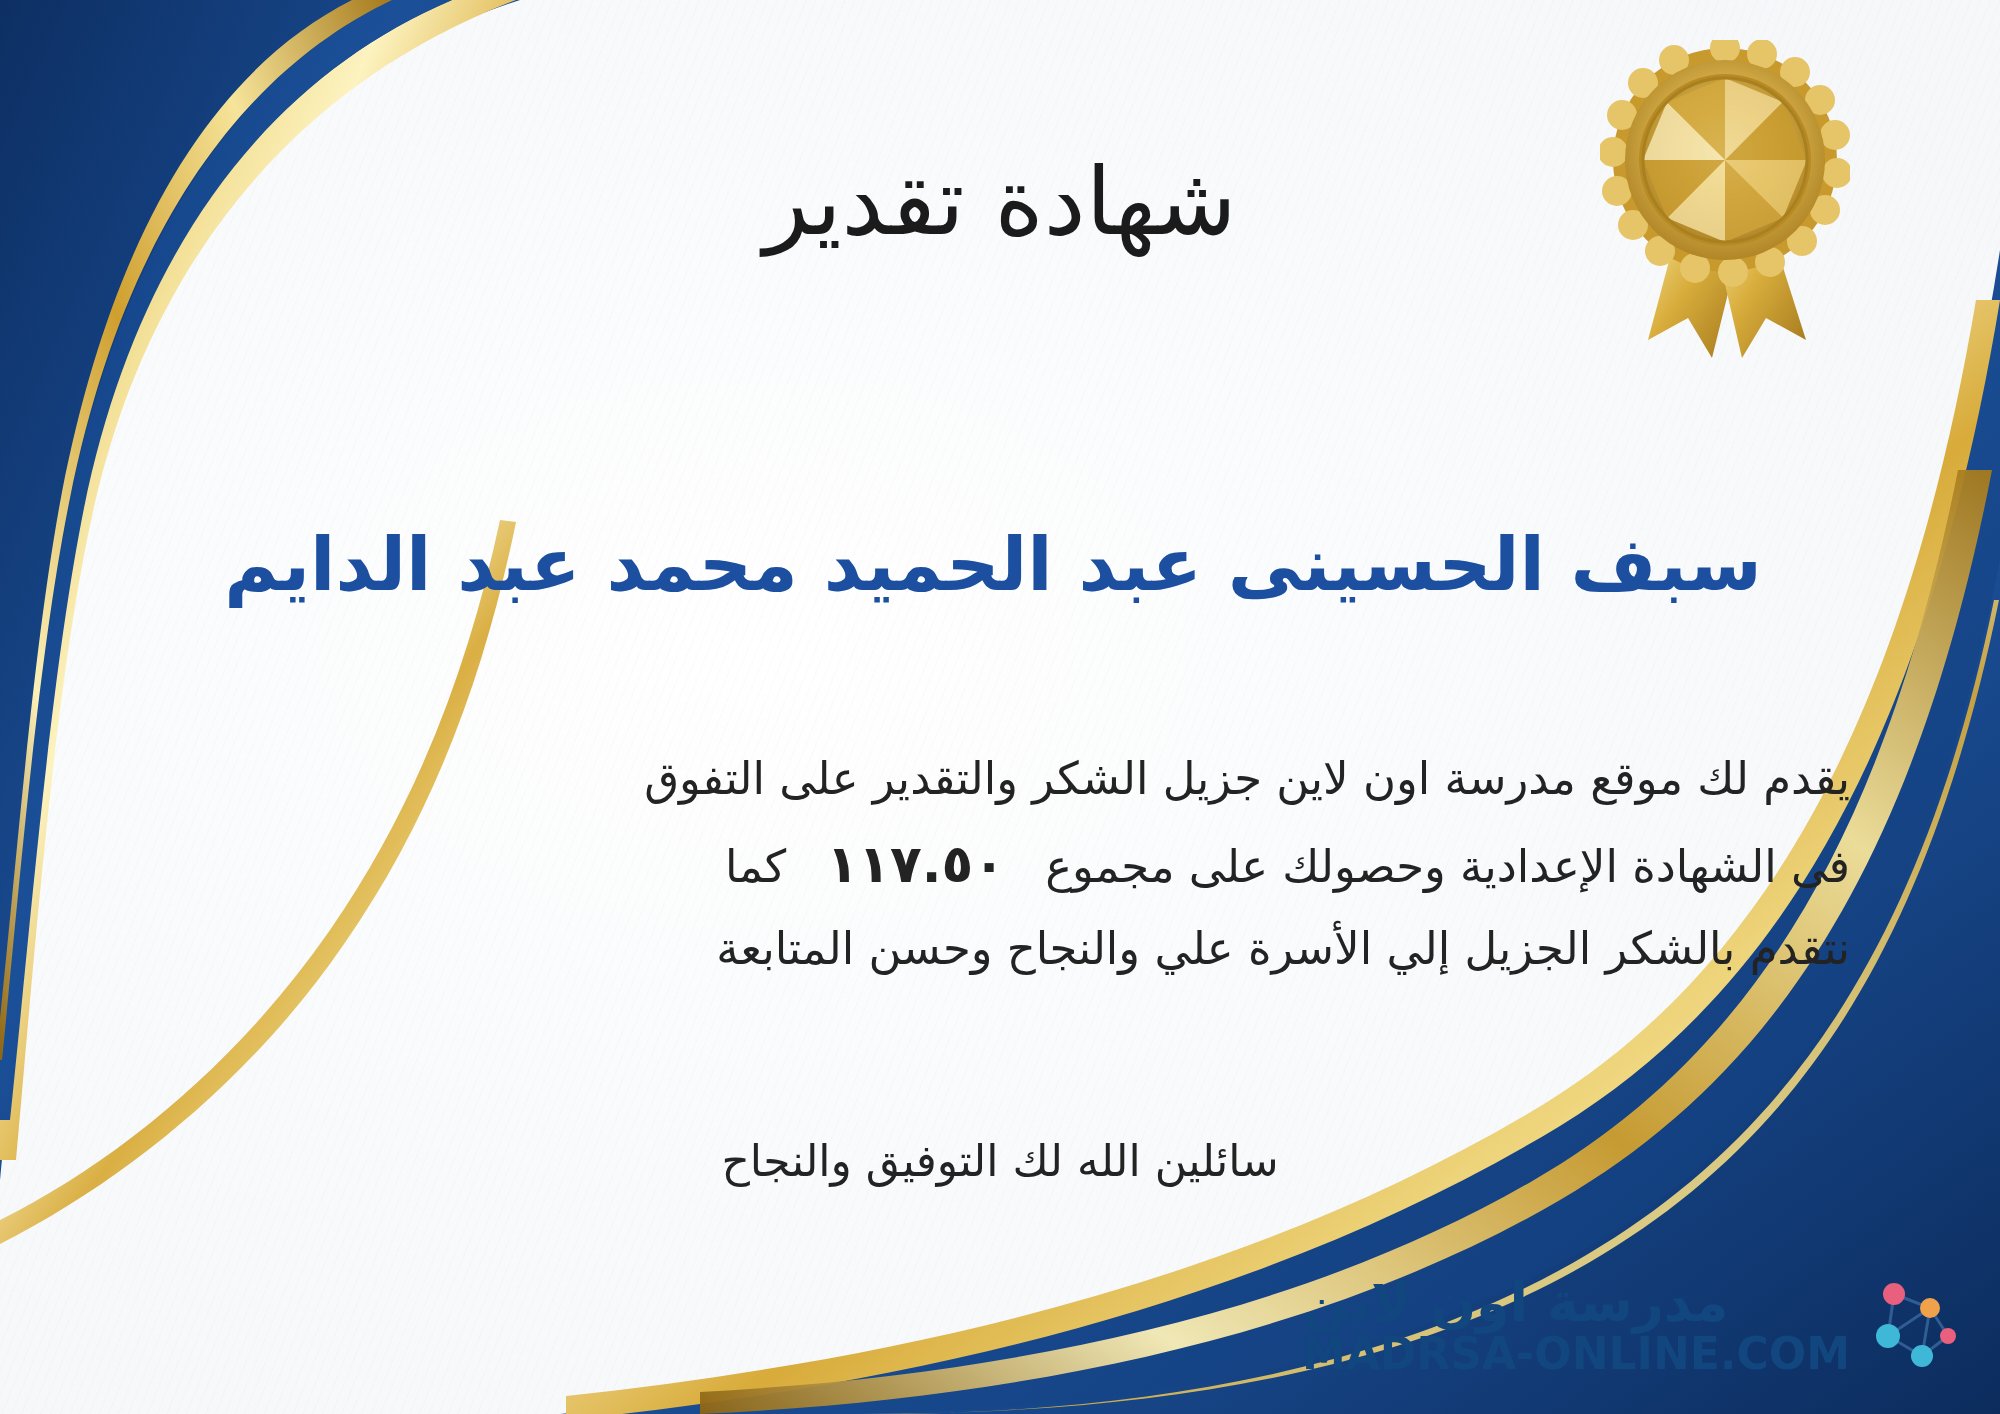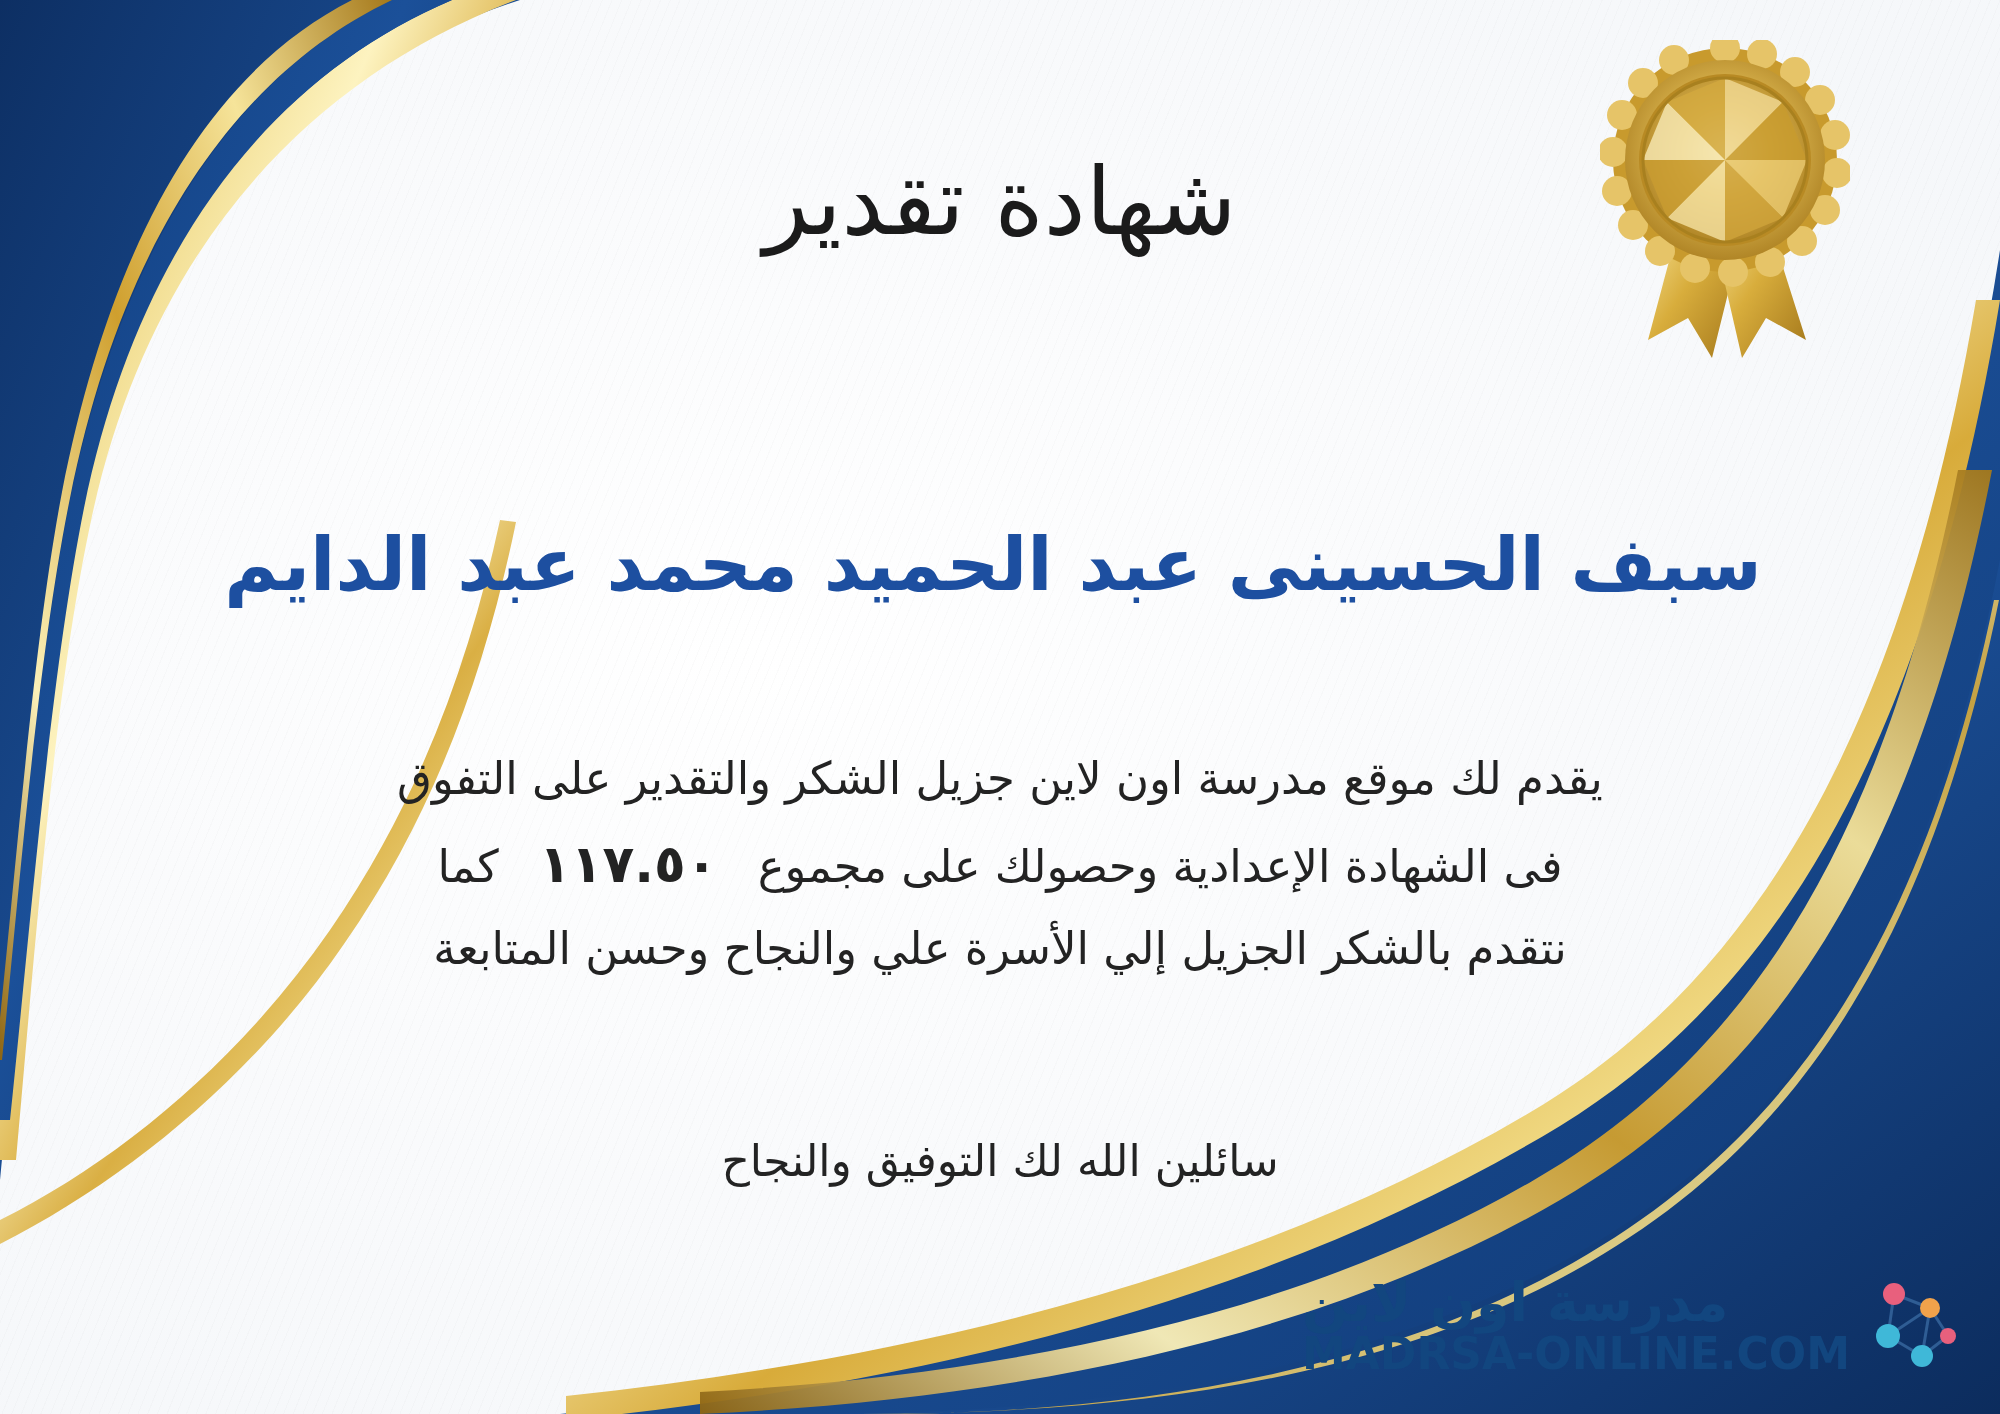--- a/index.html
+++ b/index.html
@@ -102,20 +102,21 @@
     left: 0;
     padding: 0 150px;
     box-sizing: border-box;
     font-size: 45px;
     color: #232323;
     line-height: 1.75;
     font-weight: 400;
   }
   .body-line {
     display: block;
+    text-align: right;
   }
   .score {
     display: inline-block;
     font-size: 52px;
     font-weight: 700;
     color: #232323;
     letter-spacing: 2px;
     padding: 0 26px;
   }
 

